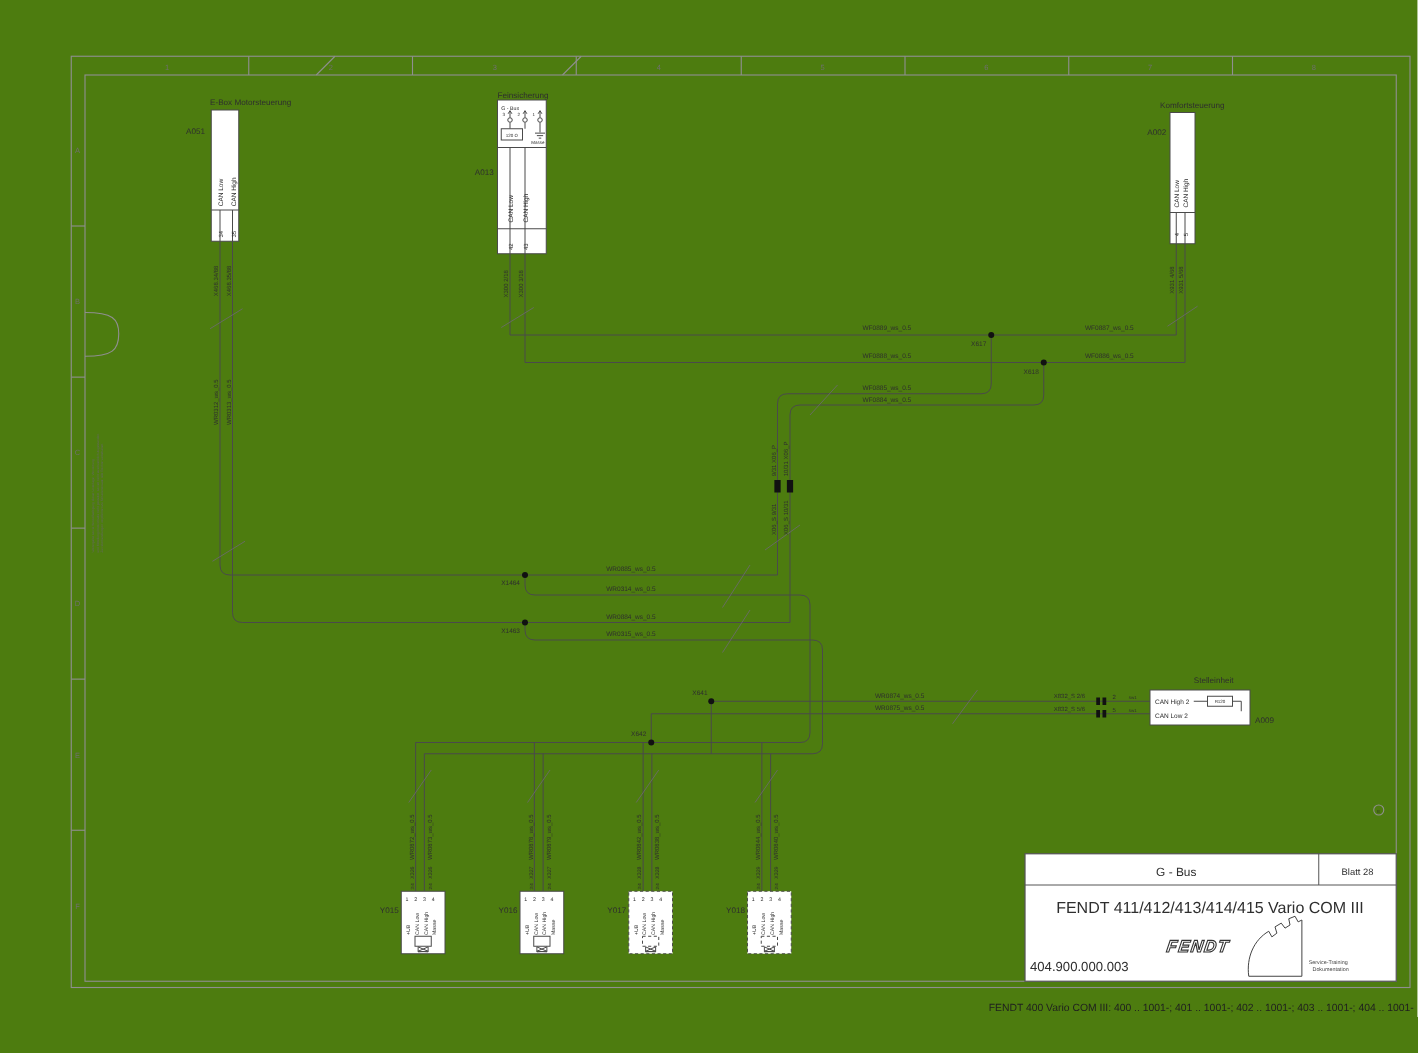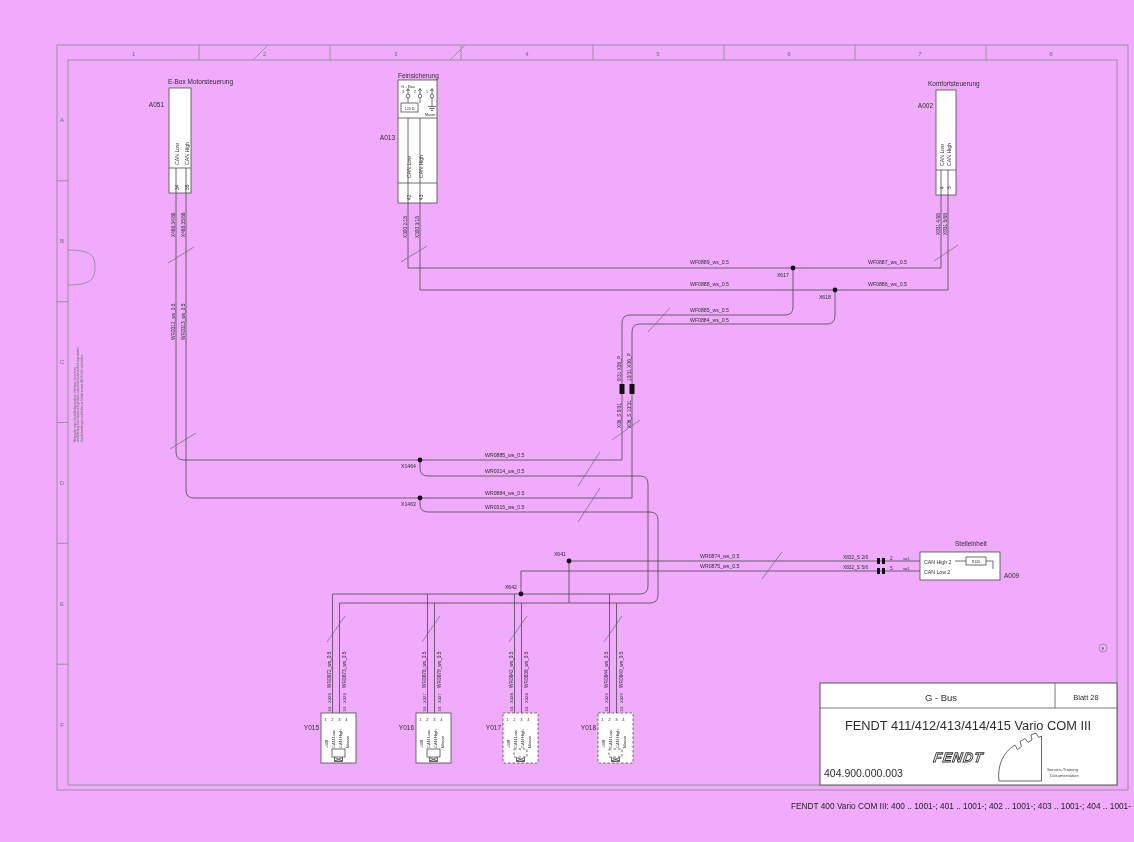--- a/index.html
+++ b/index.html
@@ -1,16 +1,16 @@
 <!DOCTYPE html>
 <html><head>
 <meta charset="utf-8">
 <style>
   html,body{margin:0;padding:0;background:#fff;}
-  .stage{position:relative;width:1134px;height:842px;background:#f0abfc;font-family:"Liberation Sans","DejaVu Sans",sans-serif;}
+  .stage{position:relative;width:1134px;height:842px;background:#4d7c0f;font-family:"Liberation Sans","DejaVu Sans",sans-serif;}
   svg{position:absolute;left:0;top:0;}
   svg text{fill:#2e2e2e;font-family:"Liberation Sans","DejaVu Sans",sans-serif;}
   .frame{stroke:#8f8f8f;stroke-width:0.9;fill:none;}
   .wire{stroke:#4a4a4a;stroke-width:0.8;fill:none;}
   .boxln{stroke:#4a4a4a;stroke-width:0.8;fill:#fff;}
   .boxln-nf{stroke:#4a4a4a;stroke-width:0.8;fill:none;}
   .dash{stroke-dasharray:2.5 2;}
   .dot{fill:#111;}
   .bar{fill:#111;}
   .slash{stroke:#6a6a6a;stroke-width:0.7;fill:none;}

